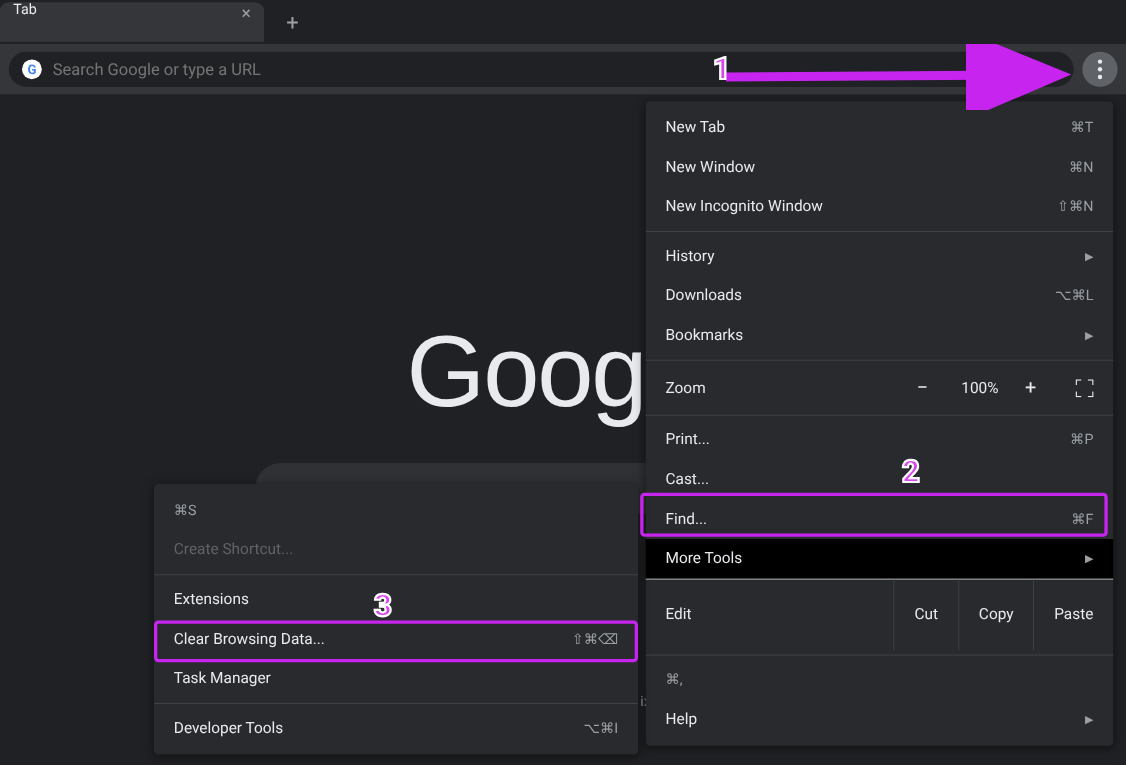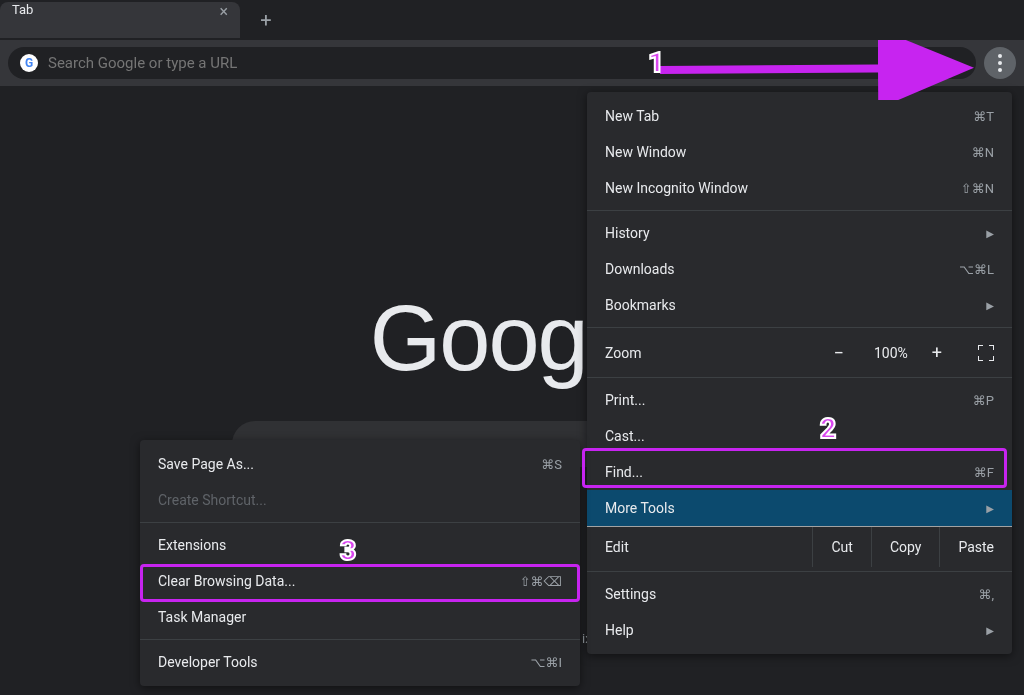--- a/index.html
+++ b/index.html
@@ -25,33 +25,33 @@
 .google-logo { margin-top: 200px; font-size: 92px; font-weight: 400; color: #e8eaed; letter-spacing: -2px; font-family: "Product Sans", Arial, sans-serif; }
 .search-box { margin-top: 30px; width: 560px; height: 46px; background: #303134; border-radius: 24px; display: flex; align-items: center; padding: 0 16px; }
 
 
 .main-menu { position: absolute; top: 92px; right: 12px; width: 425px; background: #292a2d; border-radius: 4px; box-shadow: 0 2px 10px rgba(0,0,0,0.5); z-index: 100; padding: 6px 0; }
 .menu-item { display: flex; align-items: center; padding: 10px 18px; color: #e8eaed; font-size: 14px; cursor: pointer; }
 .menu-item .label { flex: 1; }
 .menu-item .shortcut { color: #9aa0a6; font-size: 13px; }
 .menu-item .chevron { color: #9aa0a6; font-size: 10px; margin-left: 6px; }
 .menu-sep { height: 1px; background: #3c4043; margin: 4px 0; }
-.menu-item.highlight { background: #0c4a6e; }
+.menu-item.highlight { background: #000000; }
 .zoom-row { display: flex; align-items: center; padding: 6px 18px; color: #e8eaed; font-size: 14px; }
 .zoom-row .label { flex: 1; }
 .zoom-controls { display: flex; align-items: center; gap: 16px; }
 .zoom-btn { color: #e8eaed; font-size: 18px; cursor: pointer; padding: 4px 8px; }
 .zoom-val { color: #e8eaed; font-size: 14px; min-width: 40px; text-align: right; }
 .fullscreen-icon { width: 16px; height: 16px; border: 1.5px solid #e8eaed; position: relative; margin-left: 12px; }
 .fullscreen-icon::before, .fullscreen-icon::after { content: ''; position: absolute; background: #292a2d; }
 .fullscreen-icon::before { left: 4px; right: 4px; top: -2px; bottom: -2px; }
 .fullscreen-icon::after { top: 4px; bottom: 4px; left: -2px; right: -2px; }
 .edit-row { display: flex; align-items: center; padding: 0; color: #e8eaed; font-size: 14px; border-top: 1px solid #a3a3a3; }
 .edit-row .elabel { padding: 10px 18px; flex: 1; }
-.edit-row .ebtn { padding: 12px 18px; border-left: 1px solid #3c4043; cursor: pointer; text-align: center; }
+.edit-row .ebtn { padding: 24px 18px; border-left: 1px solid #3c4043; cursor: pointer; text-align: center; }
 
 
 .sub-menu { position: absolute; top: 440px; left: 140px; width: 440px; background: #292a2d; border-radius: 4px; box-shadow: 0 2px 10px rgba(0,0,0,0.5); z-index: 101; padding: 6px 0; }
 .sub-menu .menu-item.disabled { color: #5f6368; cursor: default; }
 
 
 .annotation-box { position: absolute; border: 3px solid #c724f0; border-radius: 4px; pointer-events: none; z-index: 200; }
 .annot-num { position: absolute; font-size: 28px; font-weight: 900; color: #d946ef; z-index: 201; -webkit-text-stroke: 2px #fff; text-stroke: 2px #fff; }
 .arrow-svg { position: absolute; z-index: 199; pointer-events: none; }
 
@@ -142,32 +142,30 @@
     <span class="chevron">▶</span>
   </div>
   <div class="edit-row">
     <span class="elabel">Edit</span>
     <span class="ebtn">Cut</span>
     <span class="ebtn">Copy</span>
     <span class="ebtn">Paste</span>
   </div>
   <div class="menu-sep"></div>
   <div class="menu-item">
-    <span class="label">Settings</span>
     <span class="shortcut">⌘,</span>
   </div>
   <div class="menu-item">
     <span class="label">Help</span>
     <span class="chevron">▶</span>
   </div>
 </div>
 
 <div class="sub-menu">
   <div class="menu-item">
-    <span class="label">Save Page As...</span>
     <span class="shortcut">⌘S</span>
   </div>
   <div class="menu-item disabled">
     <span class="label">Create Shortcut...</span>
   </div>
   <div class="menu-sep"></div>
   <div class="menu-item">
     <span class="label">Extensions</span>
   </div>
   <div class="menu-item">

